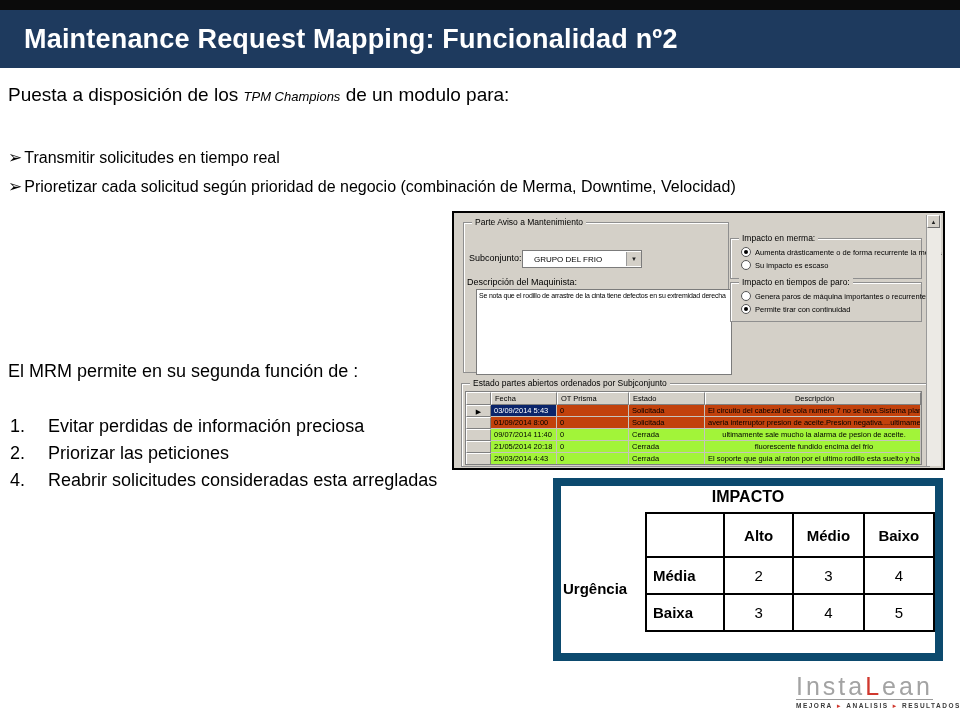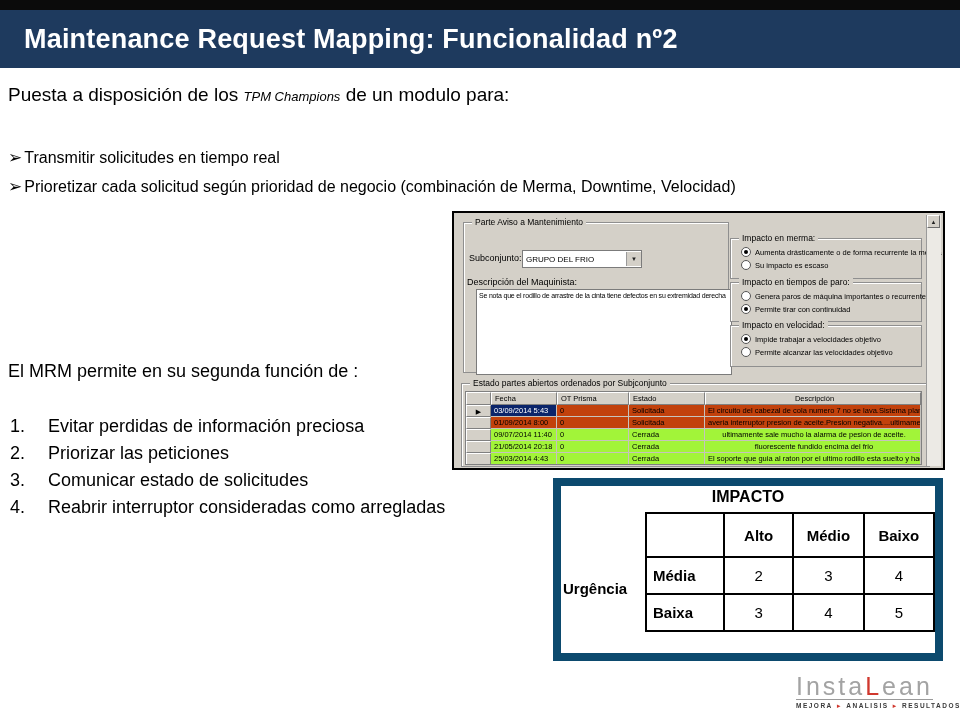--- a/index.html
+++ b/index.html
@@ -25,21 +25,21 @@
   .mrm-item .num{display:inline-block;width:38px;}
   
   .shot{position:absolute;left:452px;top:211px;width:489px;height:255px;border:2px solid #000;
         background:#d4d0c8;font-size:8px;overflow:hidden;}
   .grp{position:absolute;border:1px solid #8f8f8f;box-shadow:1px 1px 0 #fff inset;}
   .grp>.legend{position:absolute;top:-6px;left:8px;background:#d4d0c8;padding:0 3px;font-size:8.5px;white-space:nowrap;}
   .g-parte{left:9px;top:9px;width:264px;height:149px;}
   .lbl{position:absolute;font-size:9px;white-space:nowrap;}
   .combo{position:absolute;left:58px;top:27px;width:118px;height:16px;background:#fff;
          border:1px solid #7b7b7b;display:flex;align-items:center;}
-  .combo .val{flex:1;padding-left:3px;font-size:8px;white-space:nowrap;overflow:hidden;}
+  .combo .val{flex:1;padding-left:11px;font-size:8px;white-space:nowrap;overflow:hidden;}
   .combo .dd-btn{width:14px;height:14px;margin:0;background:#d4d0c8;border-left:1px solid #9a9a9a;
          display:flex;align-items:center;justify-content:center;font-size:6px;color:#222;}
   .textarea{position:absolute;left:12px;top:66px;width:256px;height:86px;background:#fff;
          border:1px solid #7b7b7b;font-size:7px;letter-spacing:-.2px;padding:2px 1px 0 2px;
          white-space:nowrap;overflow:hidden;box-sizing:border-box;}
   .g-imp{left:276px;top:25px;width:192px;box-sizing:border-box;}
   .g-merma{top:25px;height:41px;}
   .g-paro{top:69px;height:40px;}
   .g-vel{top:112px;height:42px;}
   .opt{display:flex;align-items:center;gap:4px;margin:3px 0 0 10px;}
@@ -139,31 +139,20 @@
     <div class="opt">
       <span class="radio"></span>
       <span class="optlabel">Genera paros de máquina importantes o recurrentes</span>
     </div>
     <div class="opt">
       <span class="radio selected"></span>
       <span class="optlabel">Permite tirar con continuidad</span>
     </div>
   </div>
 
-  <div class="grp g-imp g-vel">
-    <span class="legend">Impacto en velocidad:</span>
-    <div class="opt">
-      <span class="radio selected"></span>
-      <span class="optlabel">Impide trabajar a velocidades objetivo</span>
-    </div>
-    <div class="opt">
-      <span class="radio"></span>
-      <span class="optlabel">Permite alcanzar las velocidades objetivo</span>
-    </div>
-  </div>
 
   <div class="grp g-estado">
     <span class="legend">Estado partes abiertos ordenados por Subjconjunto</span>
   </div>
 
   <div class="grid">
     <div class="grow hdr">
       <div class="gcell c-sel"></div>
       <div class="gcell c-fecha">Fecha</div>
       <div class="gcell c-ot">OT Prisma</div>
@@ -211,22 +200,21 @@
     <div class="up">
         <span>▲</span>
       </div>
   </div>
 </div>
 
 <div class="mrm-head">El MRM permite en su segunda función de :</div>
 <div class="mrm-list">
   <div class="mrm-item"><span class="num">1.</span><span>Evitar perdidas de información preciosa</span></div>
   <div class="mrm-item"><span class="num">2.</span><span>Priorizar las peticiones</span></div>
-  <div class="mrm-item"><span class="num">3.</span><span>Comunicar estado de solicitudes</span></div>
-  <div class="mrm-item"><span class="num">4.</span><span>Reabrir interruptor consideradas como arregladas</span></div>
+  <div class="mrm-item"><span class="num">4.</span><span>Reabrir solicitudes consideradas esta arregladas</span></div>
 </div>
 
 <div class="impact-wrap">
   <div class="impact-title">IMPACTO</div>
   <div class="impact-axis">Urgência</div>
   <table class="impact">
     <tbody>
         <tr>
       <th class="ch"></th>
       <th class="ch">Alto</th>

